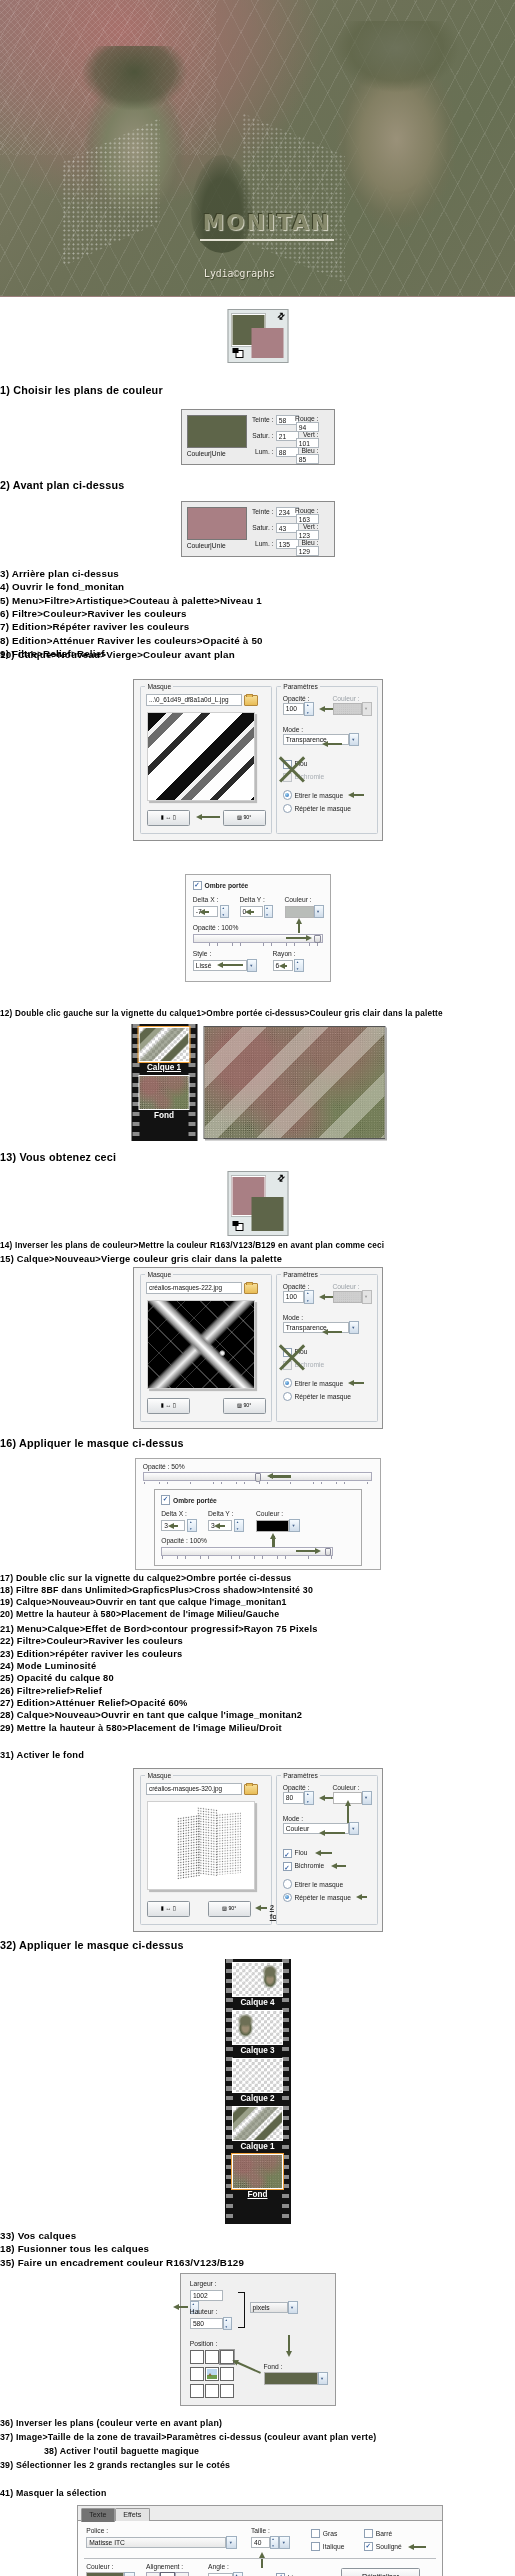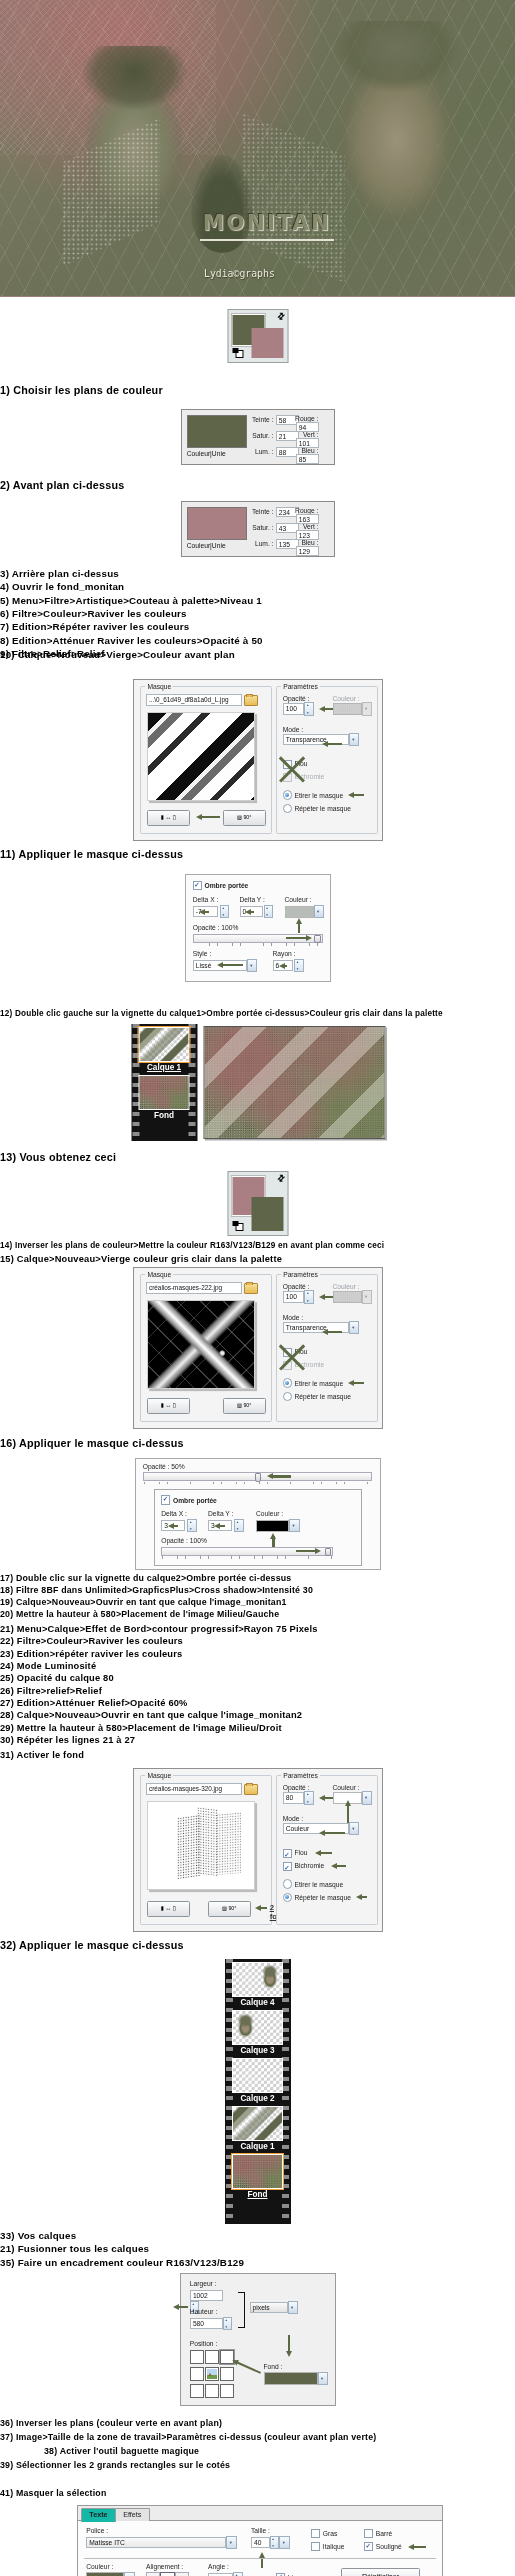--- a/index.html
+++ b/index.html
@@ -223,21 +223,21 @@
   .pos-cell.foc{outline:1px solid #9a9a9a;outline-offset:0.5px;}
   .pos-img{position:absolute;inset:1px;background:linear-gradient(#bcd8f0 0 55%,#6f9e4f 55% 100%);}
   .pos-img::before{content:"";position:absolute;left:1px;bottom:3.1px;border:2.1px solid transparent;border-bottom:3.6px solid #8a6d3b;}
   .bracket{position:absolute;width:6.2px;border:1.5px solid #111;border-left:none;}
 
   
   .texdlg{background:#fcfcfc;border:0.5px solid #9a9a9a;}
   .tabs{position:absolute;left:0;top:0;height:14px;right:0;background:#ececec;border-bottom:0.5px solid #9a9a9a;}
   .tab{position:absolute;top:1.5px;height:12.4px;padding:0 7.2px;font-size:7.2px;line-height:12.4px;color:#222;
        border:0.5px solid #9a9a9a;border-bottom:none;border-radius:1.5px 1.5px 0 0;background:#e3e3e3;}
-  .tab.active{background:#14b8a6;font-weight:bold;height:13px;}
+  .tab.active{background:#737373;font-weight:normal;height:13px;}
   .alignbtn{display:inline-block;width:12.4px;height:12.4px;border:0.5px solid #aab;background:#f4f4f4;
             text-align:center;line-height:11.3px;font-size:7.2px;color:#333;vertical-align:middle;}
   .alignbtn.sel{border:1px solid #667;background:#fff;}
 </style>
 </head>
 <body>
 
 <div class="page">
 
   <div class="banner">
@@ -327,21 +327,20 @@
         <div><span class="cb dis"></span><span class="cblbl dis">Bichromie</span></div>
         <span class="xx" style="left:-7.2px;top:-4.1px;"></span>
       </div>
       <div class="p-rads">
         <div><span class="rad on"></span><span class="cblbl">Etirer le masque</span><span class="aL" style="width:18.5px;margin-left:2.1px;"></span></div>
         <div><span class="rad"></span><span class="cblbl">Répéter le masque</span></div>
       </div>
     </div>
   </div>
 
-  <div class="step s21" style="top:848px;">11) Appliquer le masque ci-dessus</div>
 
   <div class="dlg shadowdlg ctr" style="top:874px;">
     <div class="abs" style="left:7.2px;top:6.2px;">
       <span class="cb on"></span><span class="cblbl" style="font-weight:bold;">Ombre portée</span>
     </div>
     <div class="abs" style="left:7.2px;top:20.6px;"><span class="lbl">Delta X :</span></div>
     <div class="abs" style="left:7.2px;top:30px;">
       <span class="inp" style="width:25px;">-7</span><span class="aL" style="width:13.4px;margin-left:-21.6px;"></span><span class="spin" style="margin-left:10.3px;"></span>
     </div>
     <div class="abs" style="left:54px;top:20.6px;"><span class="lbl">Delta Y :</span></div>
@@ -485,21 +484,20 @@
   <div class="step s17" style="top:1608px;">20) Mettre la hauteur à 580&gt;Placement de l'image Milieu/Gauche</div>
   <div class="step s18" style="top:1623px;">21) Menu&gt;Calque&gt;Effet de Bord&gt;contour progressif&gt;Rayon 75 Pixels</div>
   <div class="step s18" style="top:1635px;">22) Filtre&gt;Couleur&gt;Raviver les couleurs</div>
   <div class="step s18" style="top:1648px;">23) Edition&gt;répéter raviver les couleurs</div>
   <div class="step s18" style="top:1660px;">24) Mode Luminosité</div>
   <div class="step s18" style="top:1672px;">25) Opacité du calque 80</div>
   <div class="step s18" style="top:1685px;">26) Filtre&gt;relief&gt;Relief</div>
   <div class="step s18" style="top:1697px;">27) Edition&gt;Atténuer Relief&gt;Opacité 60%</div>
   <div class="step s18" style="top:1709px;">28) Calque&gt;Nouveau&gt;Ouvrir en tant que calque l'image_monitan2</div>
   <div class="step s18" style="top:1722px;">29) Mettre la hauteur à 580&gt;Placement de l'image Milieu/Droit</div>
-  <div class="step s18" style="top:1734px;">30) Répéter les lignes 21 à 27</div>
   <div class="step s18" style="top:1749px;">31) Activer le fond</div>
 
   <div class="dlg maskdlg ctr" style="top:1768px;height:162px;">
     <div class="grp gmask" style="height:148px;">
       <span class="grp-title">Masque</span>
       <div class="file-row">
         <span class="inp">créalios-masques-320.jpg</span><span class="folder"></span>
       </div>
       <div class="mprev art-halftone">
         <div class="ht ht1"></div>
@@ -568,21 +566,21 @@
       </div>
       <div class="ltitle">Calque 1</div>
       <div class="lthumb sel">
         <div class="tex-speckle"></div>
       </div>
       <div class="ltitle ul">Fond</div>
     </div>
   </div>
 
   <div class="step s19" style="top:2229px;">33) Vos calques</div>
-  <div class="step s19" style="top:2242px;">21) Fusionner tous les calques</div>
+  <div class="step s19" style="top:2242px;">18) Fusionner tous les calques</div>
   <div class="step s19" style="top:2256px;">35) Faire un encadrement couleur R163/V123/B129</div>
 
   <div class="dlg canvasdlg ctr" style="top:2273px;">
     <div class="abs lbl" style="left:9.3px;top:6.2px;">Largeur :</div>
     <div class="abs" style="left:9.3px;top:15.5px;">
       <span class="inp" style="width:33px;">1002</span><span class="spin"></span>
       <span class="aL" style="width:18.5px;margin-left:-32px;"></span>
     </div>
     <div class="abs lbl" style="left:9.3px;top:34px;">Hauteur :</div>
     <div class="abs" style="left:9.3px;top:43px;">

